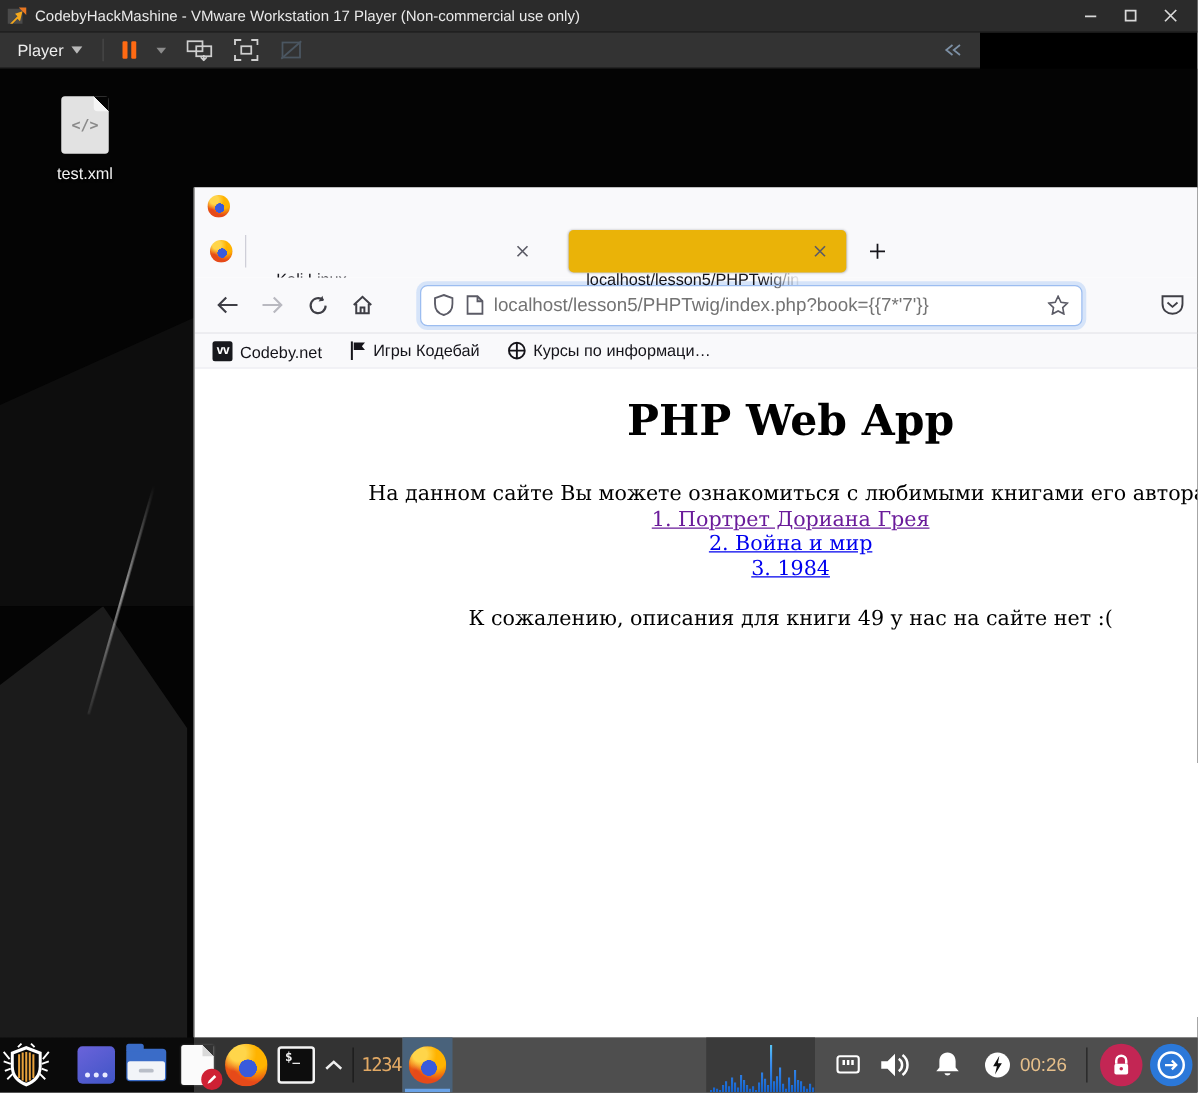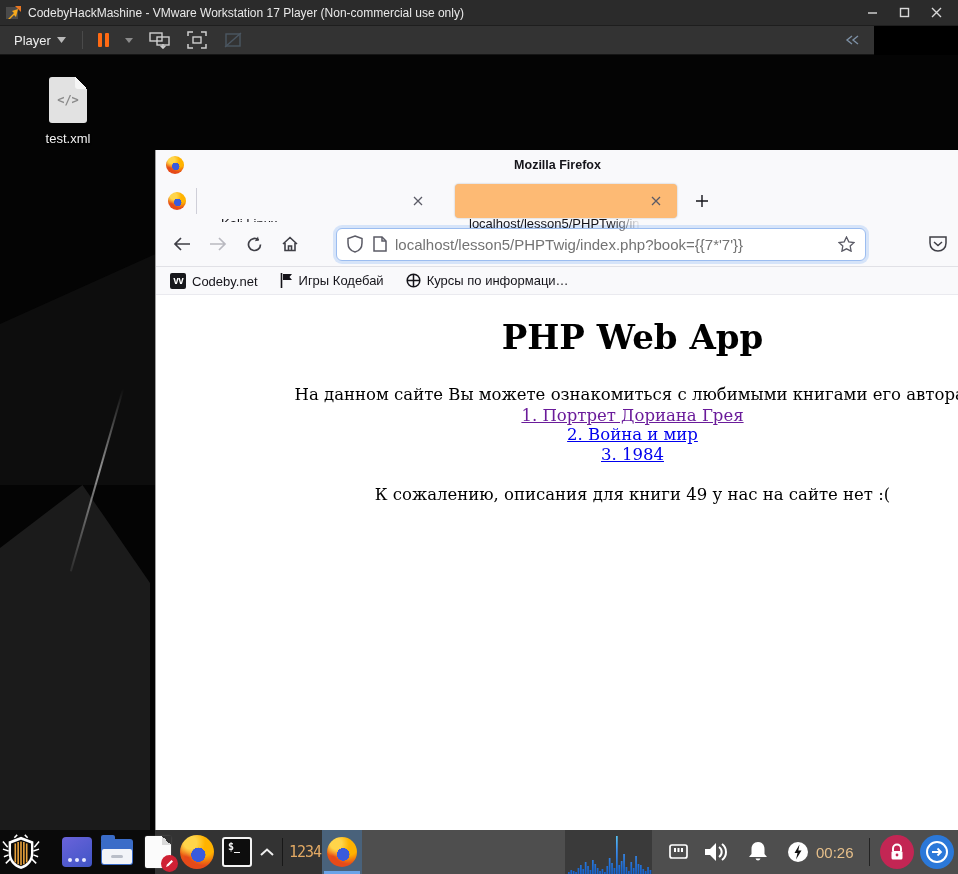--- a/index.html
+++ b/index.html
@@ -7,21 +7,21 @@
   body { font-family:"Liberation Sans", sans-serif; overflow:hidden; background:#000; }
   #stage { position:relative; width:958px; height:874px; overflow:hidden; }
 
   
   #vm-titlebar { position:absolute; left:0; top:0; width:958px; height:26px; background:#2b2b2b;
     display:flex; align-items:center; padding:0 6px; border-bottom:1px solid #1e1e1e; }
   #vm-titlebar .title { color:#e9e9e9; font-size:12px; margin-left:6px; flex:1; white-space:nowrap; overflow:hidden; }
   .winctl { display:flex; align-items:center; height:100%; }
   .winctl .wbtn { width:32px; height:100%; display:flex; align-items:center; justify-content:center; cursor:default; }
 
-  #vm-toolbar { position:absolute; left:0; top:26px; width:874px; height:29px; background:#333333;
+  #vm-toolbar { position:absolute; left:0; top:26px; width:784px; height:29px; background:#333333;
     display:flex; align-items:center; padding:0 8px; border-bottom:1px solid #151515; }
   .player-menu { display:flex; align-items:center; gap:6px; color:#efefef; font-size:13px; padding:3px 6px; border-radius:2px; }
   .tb-sep { width:1px; height:18px; background:#4a4a4a; margin:0 10px; }
   .tb-btn { display:flex; align-items:center; justify-content:center; padding:2px 5px; margin-right:6px; border-radius:2px; }
   .pause-bars { display:flex; gap:3px; }
   .pause-bars i { display:block; width:4px; height:14px; background:#ff6a13; border-radius:1px; }
   .tb-right { margin-left:auto; display:flex; align-items:center; padding-right:6px; }
 
   
   #vm-screen { position:absolute; left:0; top:55px; width:958px; height:819px; background:#040404; overflow:hidden; }
@@ -44,21 +44,21 @@
 
   
   #ff-window { position:absolute; left:155px; top:95px; width:954px; height:680px; background:#fff;
     border-left:1px solid #9f9f9f; display:flex; flex-direction:column; }
   #ff-titlebar { height:30px; background:#f9f9fb; display:flex; align-items:center; padding:0 10px; position:relative; }
   #ff-titlebar .wtitle { position:absolute; left:0; right:150px; text-align:center; font-size:12.5px; font-weight:bold; color:#15141a; }
   #ff-tabbar { height:42px; background:#f9f9fb; display:flex; align-items:center; padding:0 8px; }
   .tab-fav-sep { width:1px; height:26px; background:#cfcfd8; margin:0 10px 0 10px; }
   .ff-tab { display:flex; align-items:center; height:34px; padding:0 10px 0 14px; border-radius:4px; width:232px; color:#15141a; font-size:13px; }
   .ff-tab .tlabel { flex:1; white-space:nowrap; overflow:hidden;margin-top:44px; }
-  .ff-tab.active { background:#fdba74; box-shadow:0 0 2px rgba(0,0,0,.28); margin-left:16px; width:222px; }
+  .ff-tab.active { background:#eab308; box-shadow:0 0 2px rgba(0,0,0,.28); margin-left:16px; width:222px; }
   .tab-close { width:22px; height:22px; border-radius:3px; display:flex; align-items:center; justify-content:center; }
   .fade-label { -webkit-mask-image:linear-gradient(90deg,#000 80%,transparent 98%); mask-image:linear-gradient(90deg,#000 80%,transparent 98%); }
   .newtab-btn { width:30px; height:30px; margin-left:10px; border-radius:4px; display:flex; align-items:center; justify-content:center; }
 
   #ff-navbar { height:45px; background:#f9f9fb; border-bottom:1px solid #e1e1e6; display:flex; align-items:center; padding:0 10px; }
   .nav-btn { width:32px; height:32px; border-radius:4px; display:flex; align-items:center; justify-content:center; margin-right:4px; }
   #urlbar { margin-left:26px; width:530px; height:33px; background:#fff; border:1px solid #9cbdf0; border-radius:6px;
     box-shadow:0 0 0 3px rgba(150,190,245,.35); display:flex; align-items:center; padding:0 10px; }
   #urlbar .url-text { flex:1; font-size:15px; color:#737373; white-space:nowrap; overflow:hidden; margin-left:8px; }
   .pocket-wrap { margin-left:56px; width:32px; height:32px; display:flex; align-items:center; justify-content:center; border-radius:4px; }
@@ -205,21 +205,20 @@
       <div class="file-icon">
         <span class="fold"></span>
         <span class="glyph">&lt;/&gt;</span>
       </div>
       <div class="label">test.xml</div>
     </div>
 
     <div id="ff-window">
       <div id="ff-titlebar">
         <span class="ff-logo" style="width:18px;height:18px;"></span>
-        <span class="wtitle">Mozilla Firefox</span>
       </div>
 
       <div id="ff-tabbar">
         <span class="ff-logo" style="width:18px;height:18px;margin-left:4px;"></span>
         <span class="tab-fav-sep"></span>
         <div class="ff-tab">
           <span class="tlabel">Kali Linux</span>
           <span class="tab-close">
             <svg width="10" height="10" viewBox="0 0 10 10">
                 <path d="M1 1 L9 9 M9 1 L1 9" stroke="#5b5b66" stroke-width="1.3"></path>

